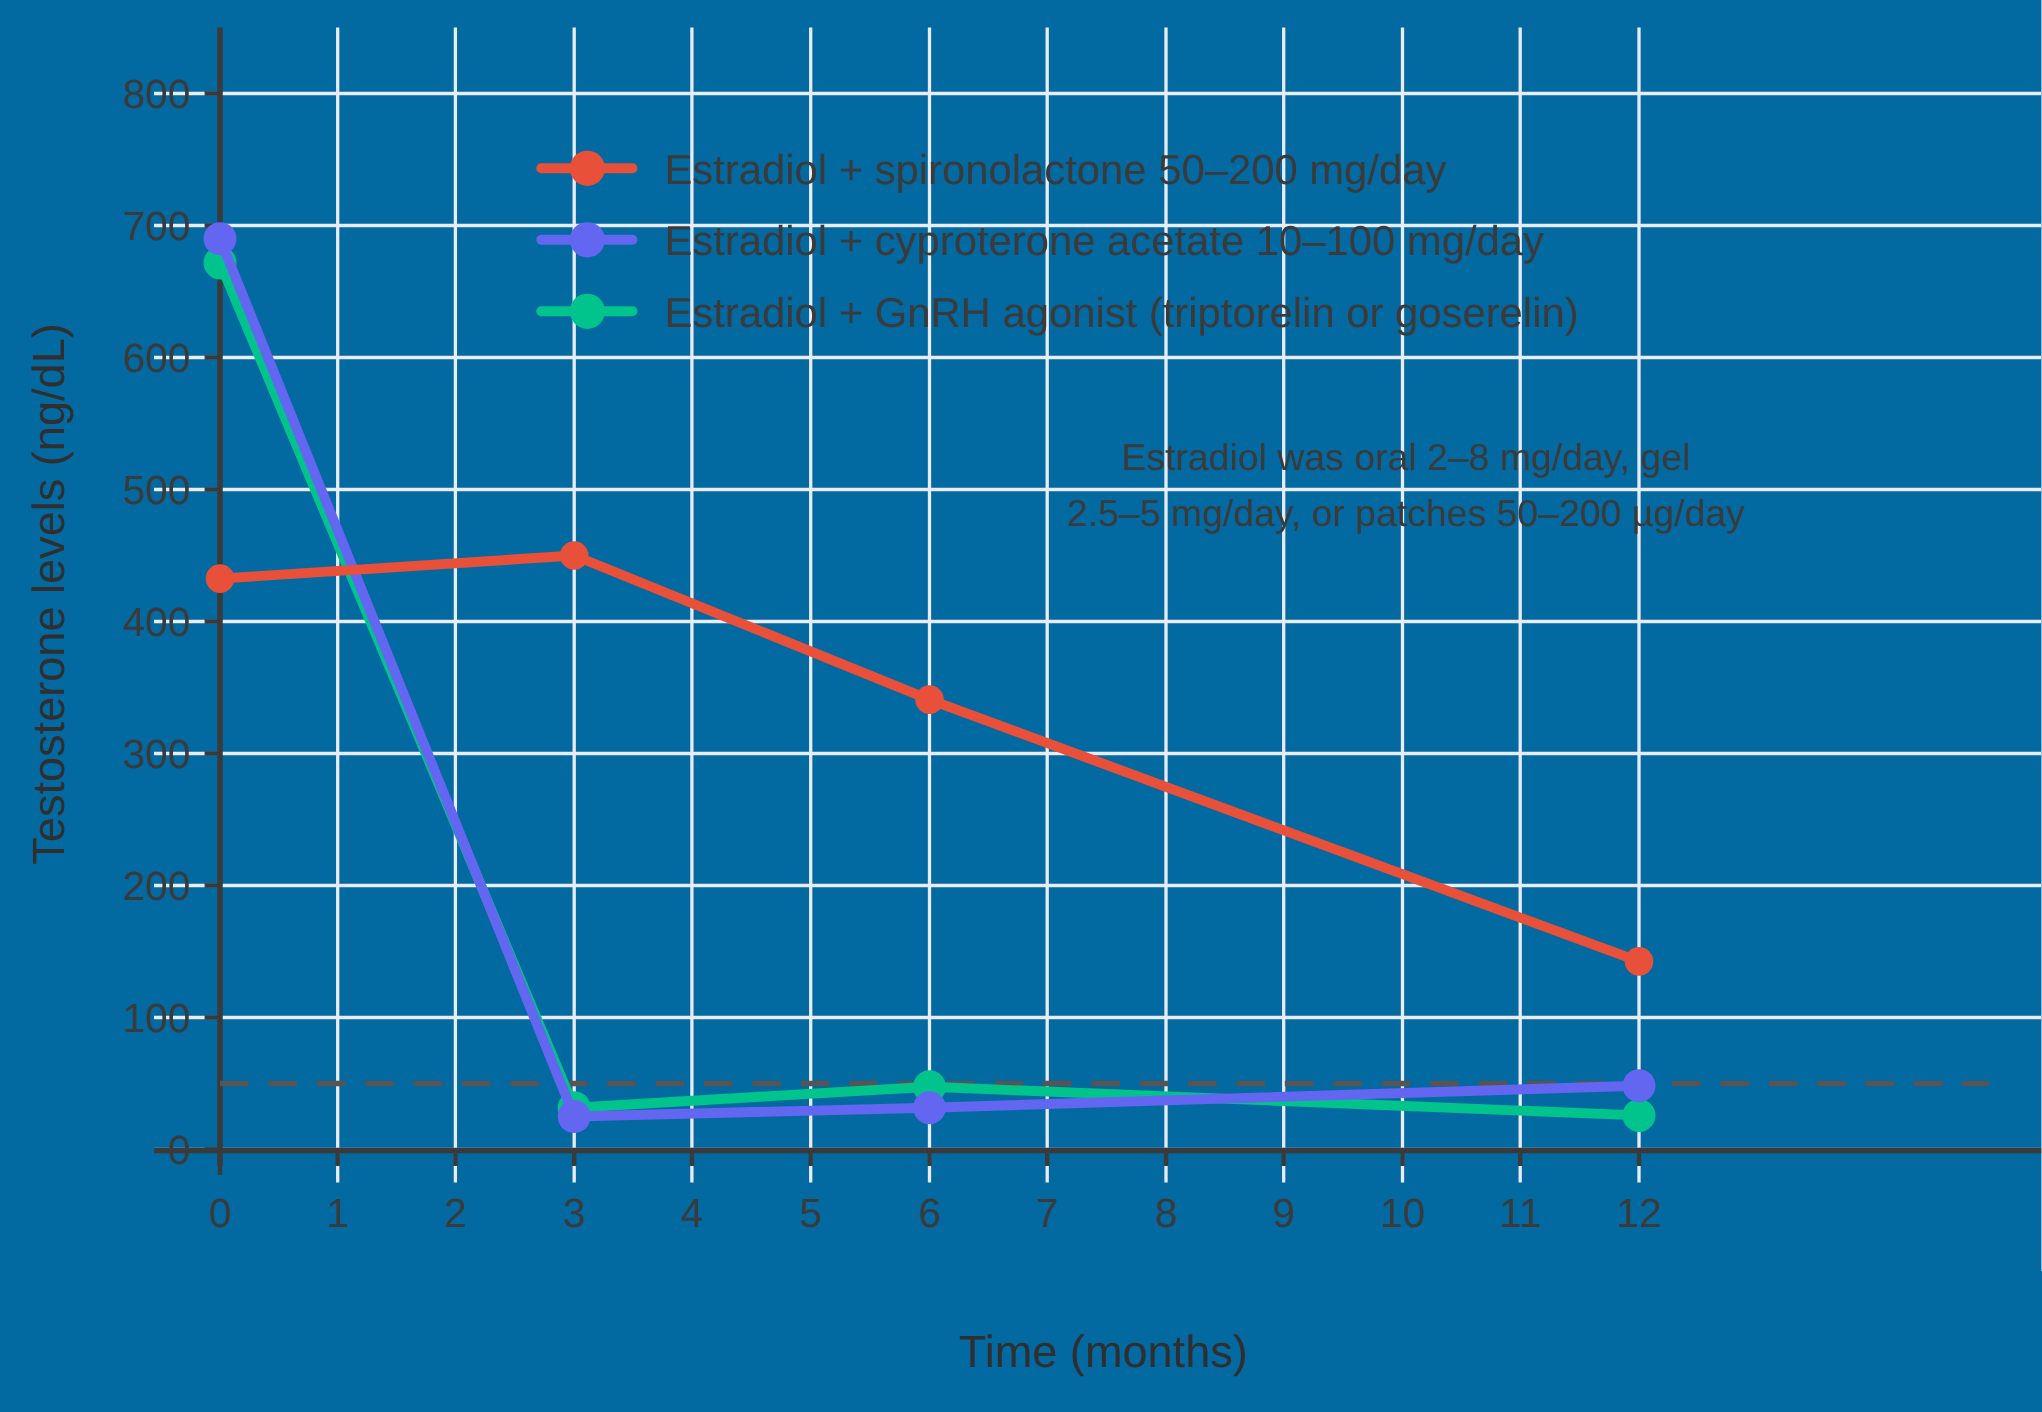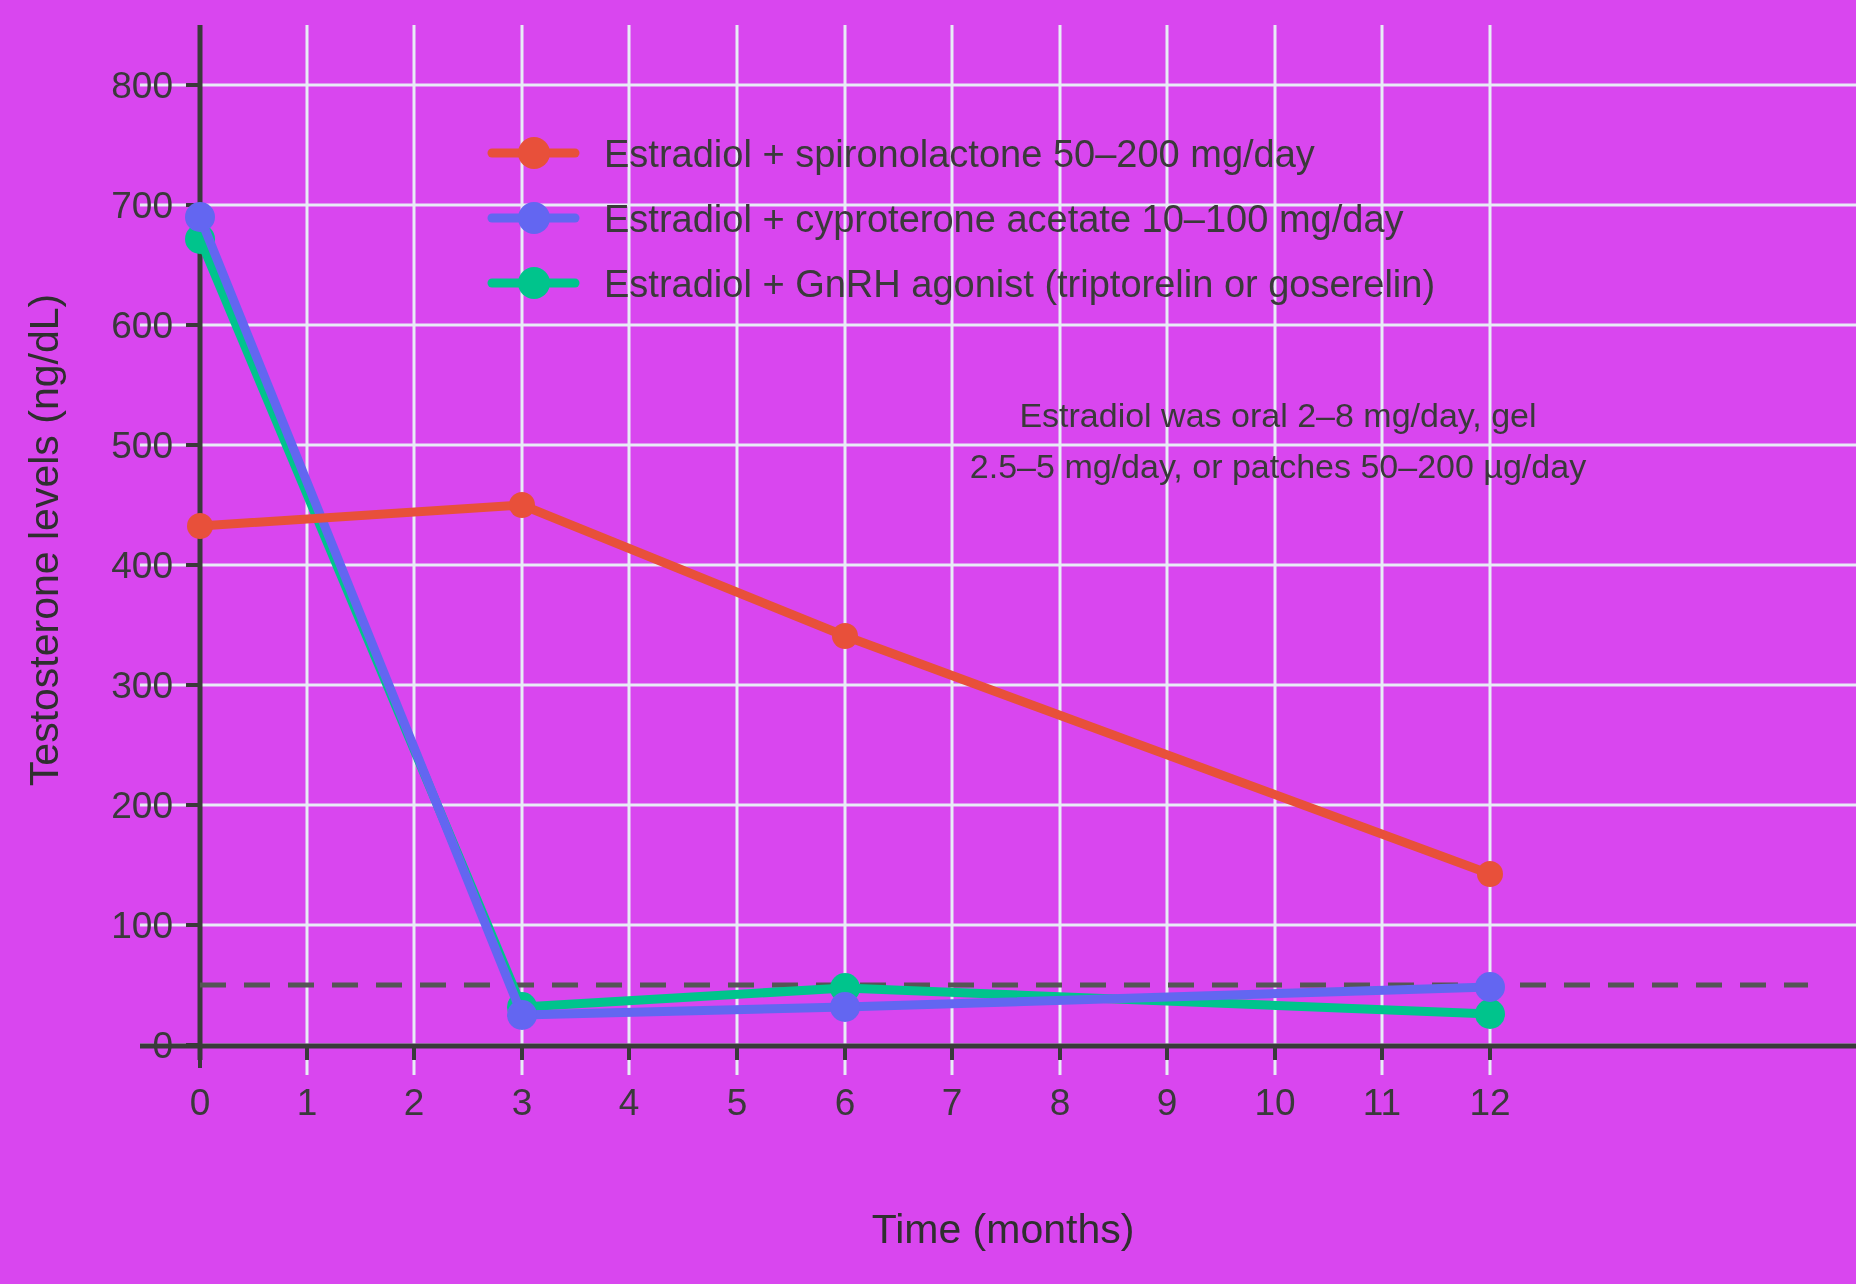--- a/index.html
+++ b/index.html
@@ -10,21 +10,21 @@
   body {
     width: 1856px;
     height: 1284px;
     font-family: "Liberation Sans", sans-serif;
     overflow: hidden;
   }
   #chart-root {
     position: relative;
     width: 1856px;
     height: 1284px;
-    background: #d946ef;
+    background: #0369a1;
   }
   svg.plot {
     position: absolute;
     left: 0;
     top: 0;
     width: 1856px;
     height: 1284px;
     display: block;
   }
   .tick-label {

